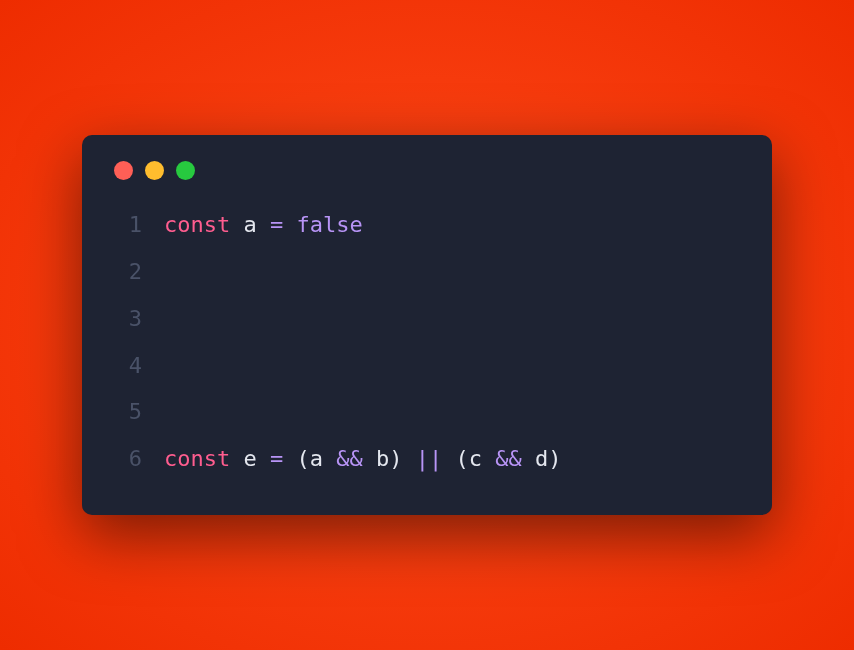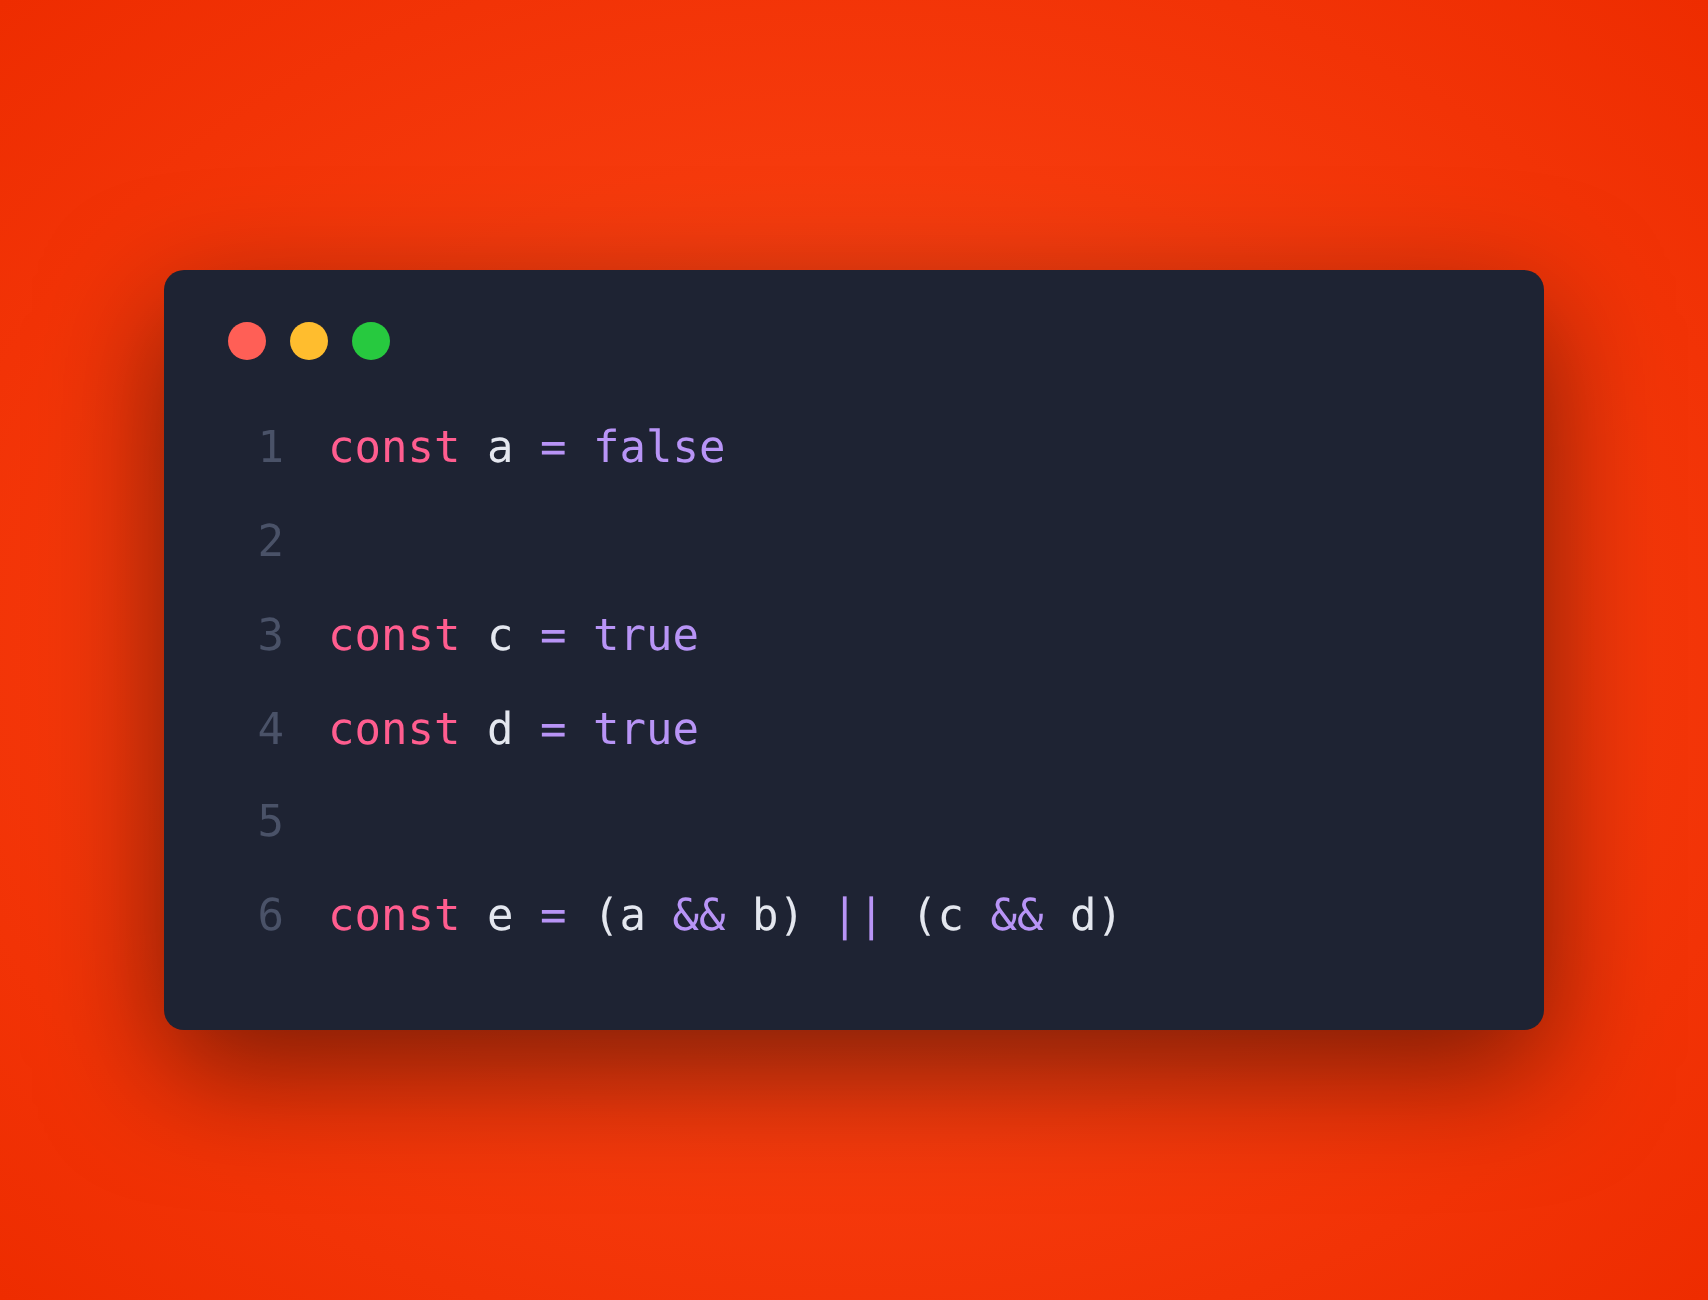--- a/index.html
+++ b/index.html
@@ -77,25 +77,23 @@
   <div class="code" id="code-area">
       <div class="line">
         <span class="lineno">1</span>
         <span class="content"><span class="keyword">const</span><span class="ident"> a </span><span class="op">=</span><span class="ident"> </span><span class="bool">false</span></span>
       </div>
       <div class="line">
         <span class="lineno">2</span>
       </div>
       <div class="line">
         <span class="lineno">3</span>
-        <span class="content"><span class="keyword">const</span><span class="ident"> c </span><span class="op">=</span><span class="ident"> </span><span class="bool">true</span></span>
       </div>
       <div class="line">
         <span class="lineno">4</span>
-        <span class="content"><span class="keyword">const</span><span class="ident"> d </span><span class="op">=</span><span class="ident"> </span><span class="bool">true</span></span>
       </div>
       <div class="line">
         <span class="lineno">5</span>
         <span class="content">&nbsp;</span>
       </div>
       <div class="line">
         <span class="lineno">6</span>
         <span class="content"><span class="keyword">const</span><span class="ident"> e </span><span class="op">=</span><span class="ident"> </span><span class="paren">(</span><span class="ident">a </span><span class="op">&amp;&amp;</span><span class="ident"> b</span><span class="paren">)</span><span class="ident"> </span><span class="op">||</span><span class="ident"> </span><span class="paren">(</span><span class="ident">c </span><span class="op">&amp;&amp;</span><span class="ident"> d</span><span class="paren">)</span></span>
       </div>
     </div>

